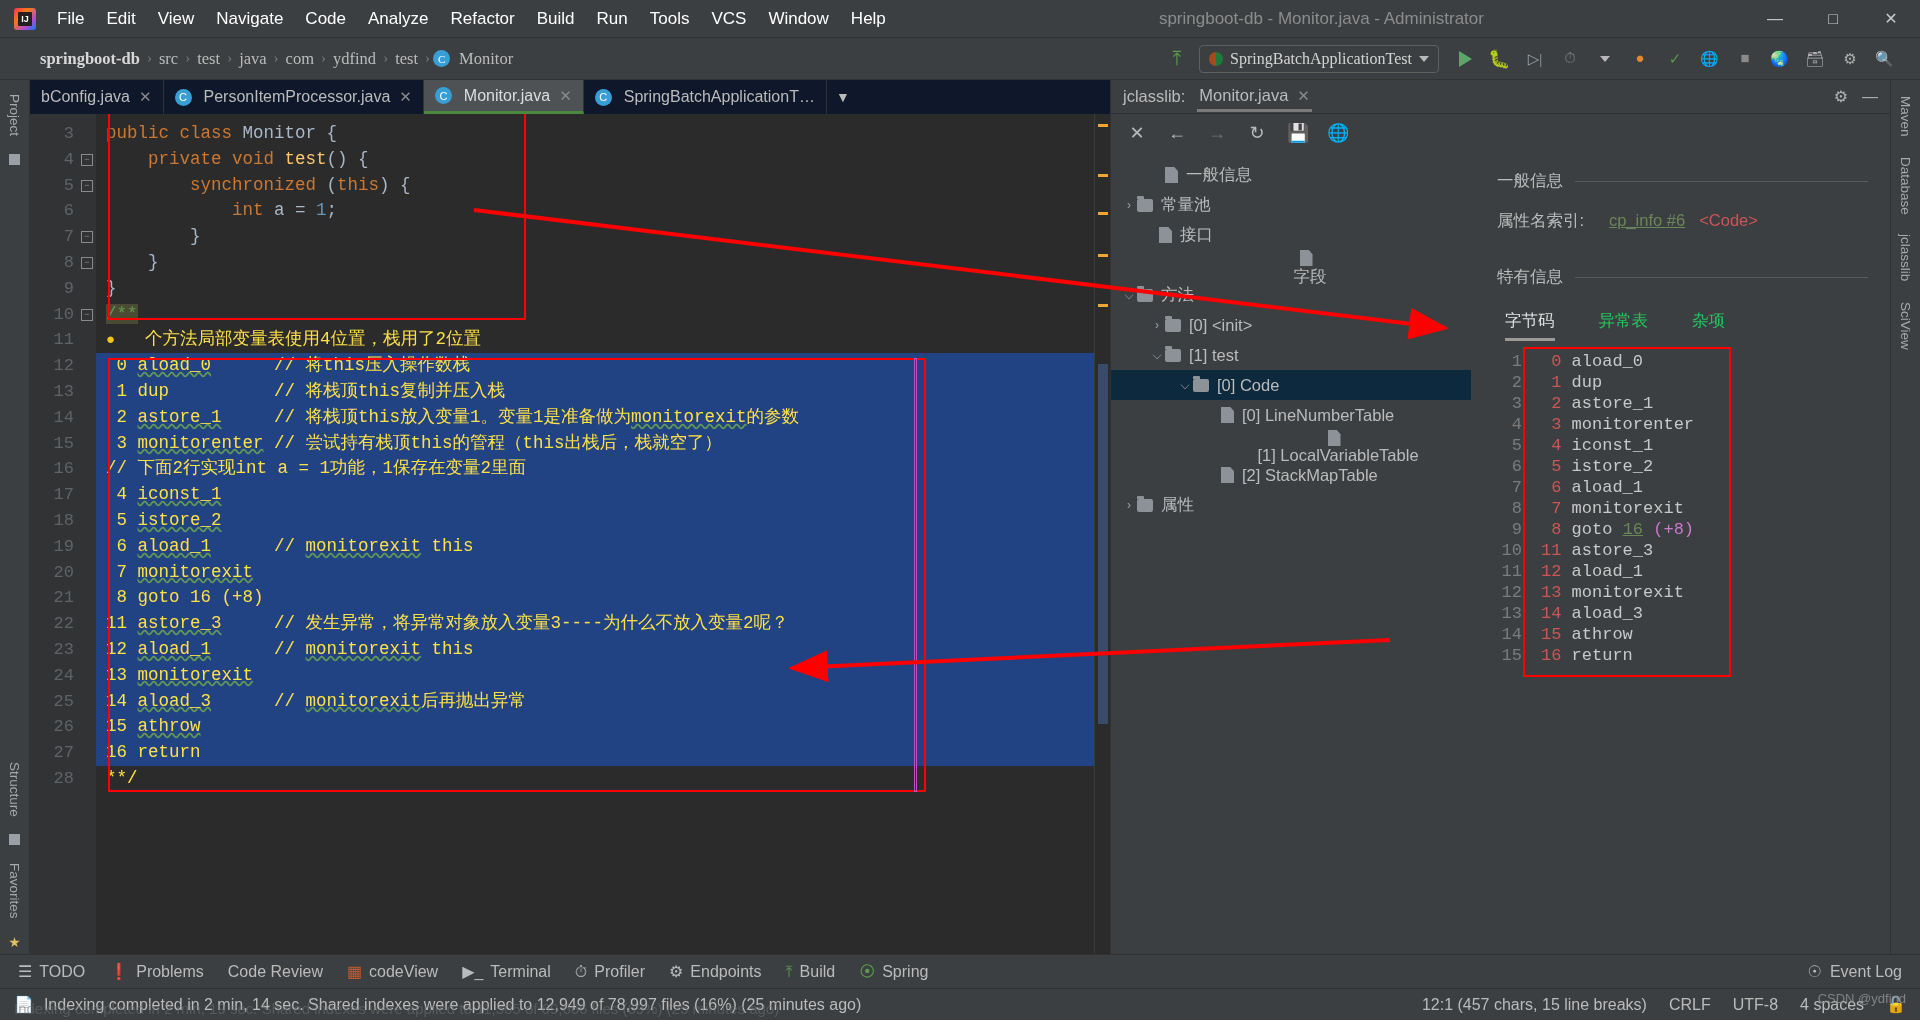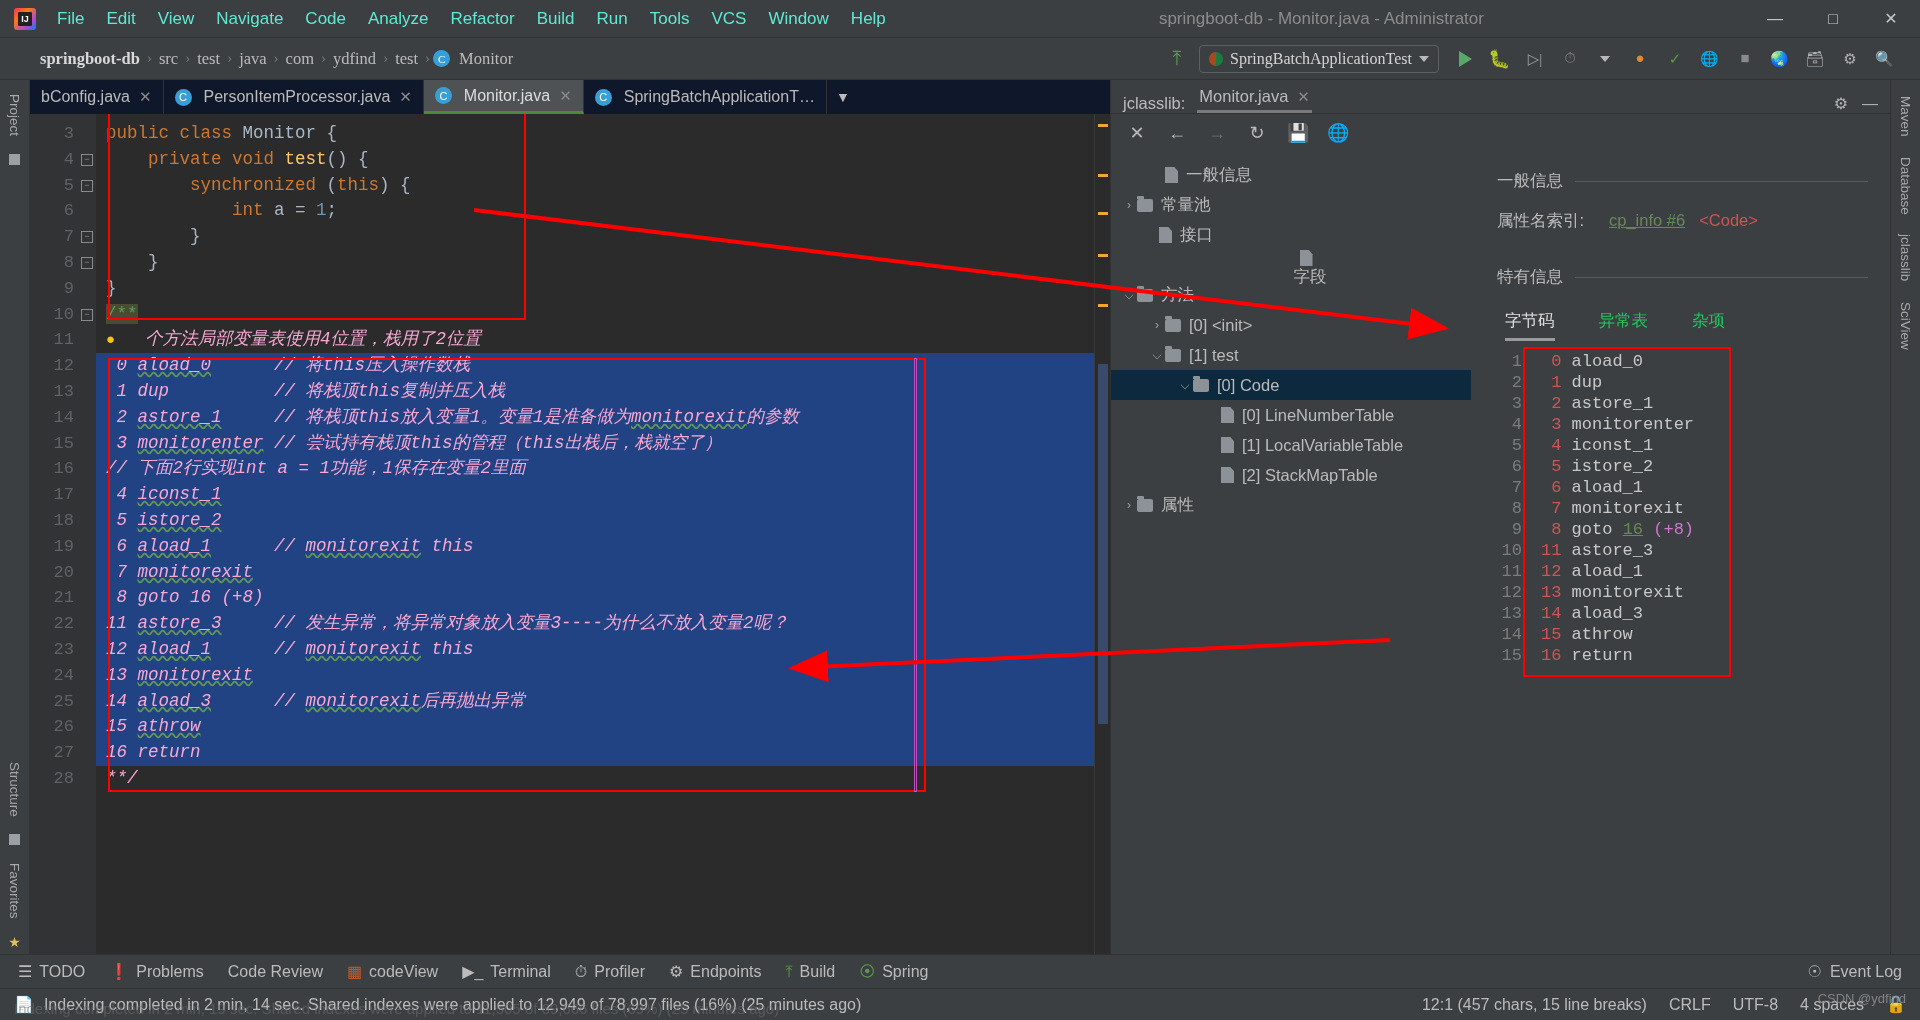--- a/index.html
+++ b/index.html
@@ -21,21 +21,21 @@
     background: linear-gradient(135deg, #fe315d 0%, #f97a12 35%, #b24ad1 70%, #087cfa 100%);
     position: relative; flex: none;
   }
   .ij-logo::after {
     content: "IJ"; position: absolute; inset: 4px; background: #23211f; color: #fff;
     font-size: 9px; font-weight: bold; display: flex; align-items: center; justify-content: center;
     border-radius: 1px;
   }
   .menubar { display: flex; align-items: center; gap: 0px; }
   .menu-item {
-    color: #5eead4; font-size: 17px; padding: 3px 11px; cursor: default; white-space: nowrap;
+    color: #ffffff; font-size: 17px; padding: 3px 11px; cursor: default; white-space: nowrap;
   }
   .win-title {
     flex: 1; text-align: center; color: #8c8c8c; font-size: 17px; white-space: nowrap;
     padding-left: 0px;
   }
   .win-buttons { display: flex; align-items: center; }
   .win-btn {
     width: 58px; height: 38px; display: flex; align-items: center; justify-content: center;
     color: #c8c8c8; font-size: 16px;
   }
@@ -115,38 +115,38 @@
   .code {
     flex: 1; position: relative; font-family: "Liberation Mono", monospace; font-size: 17.5px;
     padding-top: 7px; color: #a9b7c6; overflow: hidden;
   }
   .code .ln { height: 25.8px; line-height: 25.8px; white-space: pre; padding-left: 10px; }
   .kw { color: #cc7832; }
   .cls-name { color: #a9b7c6; }
   .meth { color: #ffc66d; }
   .num { color: #6897bb; }
   .doc-start { color: #629755; background: #4b4a32; }
-  .cmt { color: #f9a8d4; font-style: italic; }
+  .cmt { color: #fde047; }
   .sel { background: #214283; }
   .wavy { text-decoration: underline; text-decoration-style: wavy; text-decoration-color: #629755; }
 
   
   .marker-strip {
     width: 16px; flex: none; background: #2b2b2b; position: relative; border-left: 1px solid #3a3a3a;
   }
   .marker { position: absolute; right: 2px; width: 10px; height: 3px; }
 
   
   .redbox { position: absolute; border: 2.5px solid #f00; pointer-events: none; }
   .arrow-svg { position: absolute; left: 0; top: 0; pointer-events: none; }
 
   
   .jcl { width: 780px; flex: none; background: #3c3f41; display: flex; flex-direction: column; border-left: 1px solid #323232; }
   .jcl-head {
-    height: 34px; flex: 0 0 34px; display: flex; align-items: flex-end; gap: 12px; padding: 0 12px;
+    height: 34px; flex: 0 0 34px; display: flex; align-items: center; gap: 12px; padding: 0 12px;
     color: #bbbbbb; font-size: 16.5px; border-bottom: 1px solid #323232;
   }
   .jcl-tab { border-bottom: 3px solid #7a7a7a; padding: 5px 2px 4px; display: flex; align-items: center; gap: 9px; }
   .jcl-head-icons { margin-left: auto; display: flex; align-items: center; gap: 14px; color: #b0b0b0; font-size: 16px; }
   .jcl-toolbar { height: 38px; flex: 0 0 38px; display: flex; align-items: center; gap: 20px; padding: 0 16px; }
   .jcl-tb-icon { color: #b8b8b8; font-size: 18px; width: 20px; text-align: center; }
   .jcl-split { flex: 1; display: flex; min-height: 0; background: #3c3f41; }
   .jcl-tree { width: 360px; flex: none; padding-top: 8px; overflow: hidden; }
   .tree-row { height: 30px; display: flex; align-items: center; color: #bbbbbb; font-size: 16.5px; white-space: nowrap; }
   .tree-row.selected { background: #0d293e; }
@@ -438,21 +438,21 @@
             <div class="tree-row selected" style="padding-left: 66px;">
               <span class="tw">⌵</span>
               <span class="folder-ico"></span>
               <span>[0] Code</span>
             </div>
             <div class="tree-row" style="padding-left: 94px;">
               <span class="tw"></span>
               <span class="file-ico"></span>
               <span>[0] LineNumberTable</span>
             </div>
-            <div class="tree-row" style="padding-left: 94px;">
+            <div class="tree-row" style="padding-left: 94px; flex-direction: column;">
               <span class="tw"></span>
               <span class="file-ico"></span>
               <span>[1] LocalVariableTable</span>
             </div>
             <div class="tree-row" style="padding-left: 94px;">
               <span class="tw"></span>
               <span class="file-ico"></span>
               <span>[2] StackMapTable</span>
             </div>
             <div class="tree-row" style="padding-left: 10px;">

